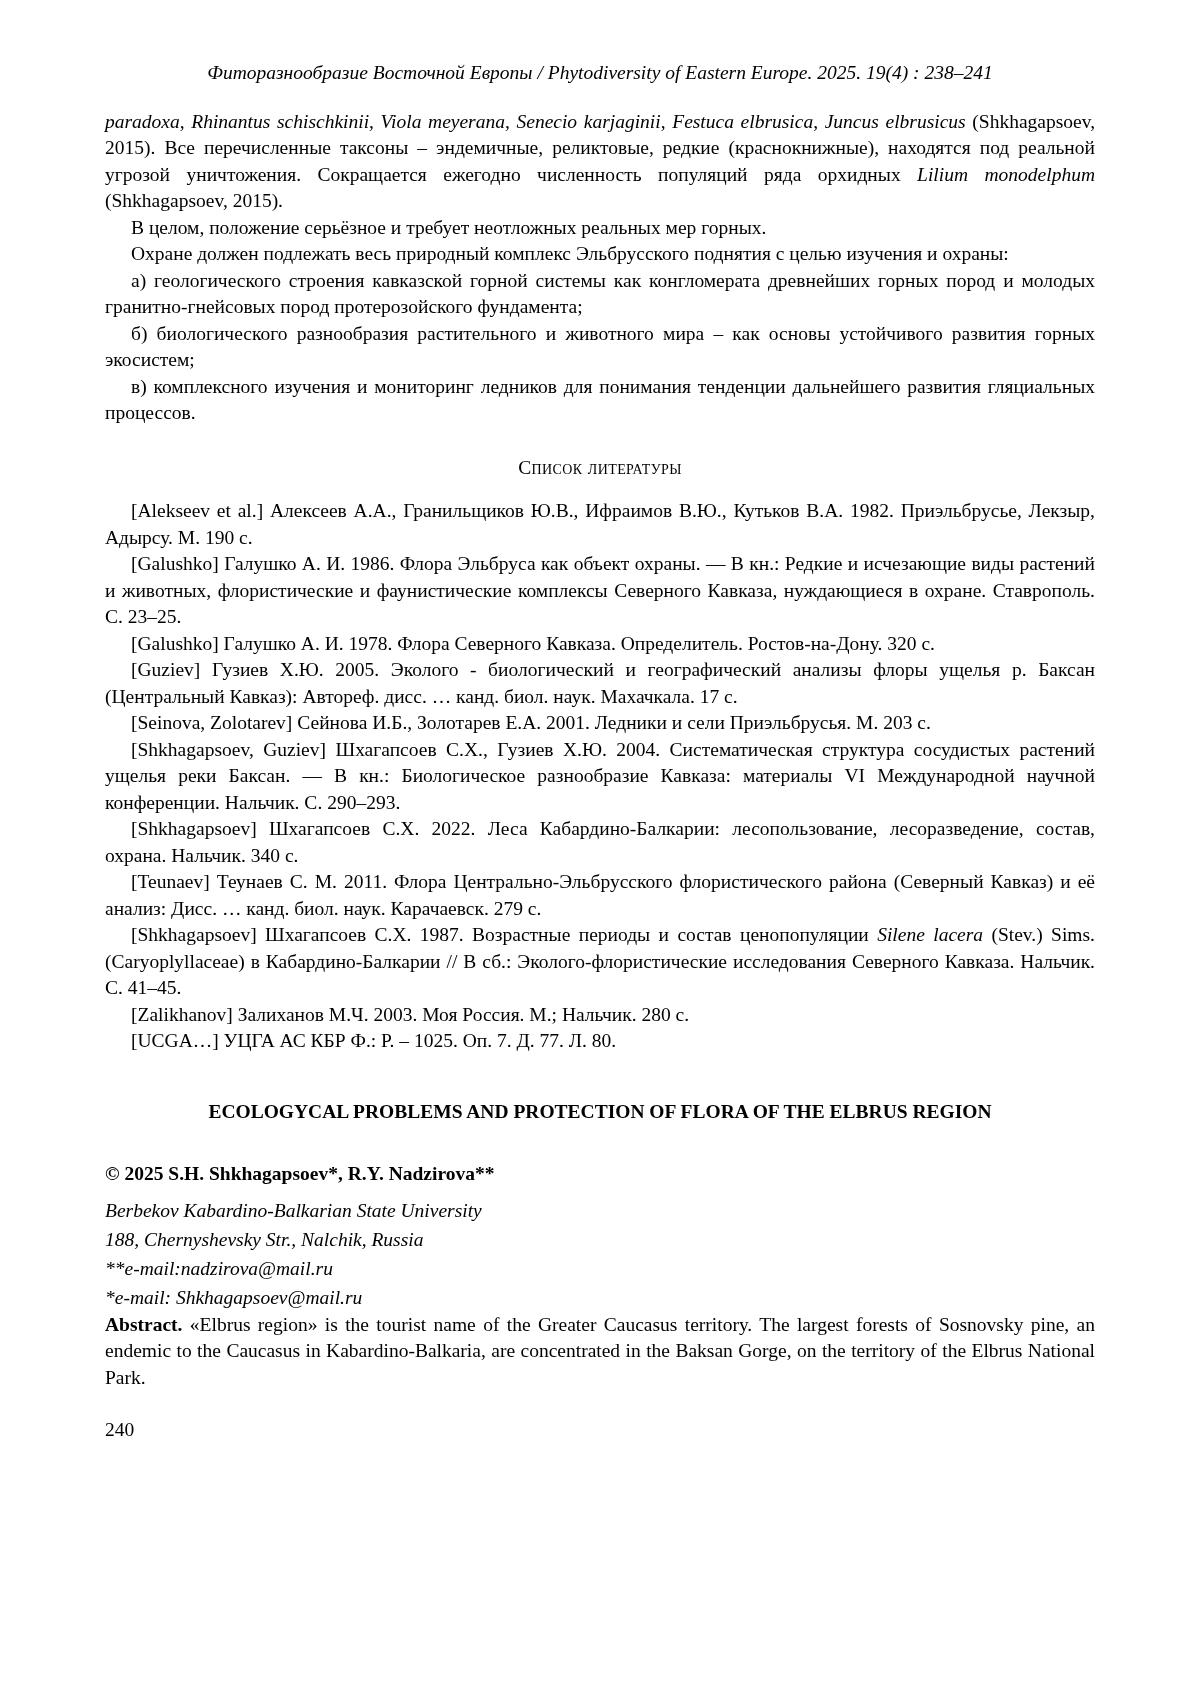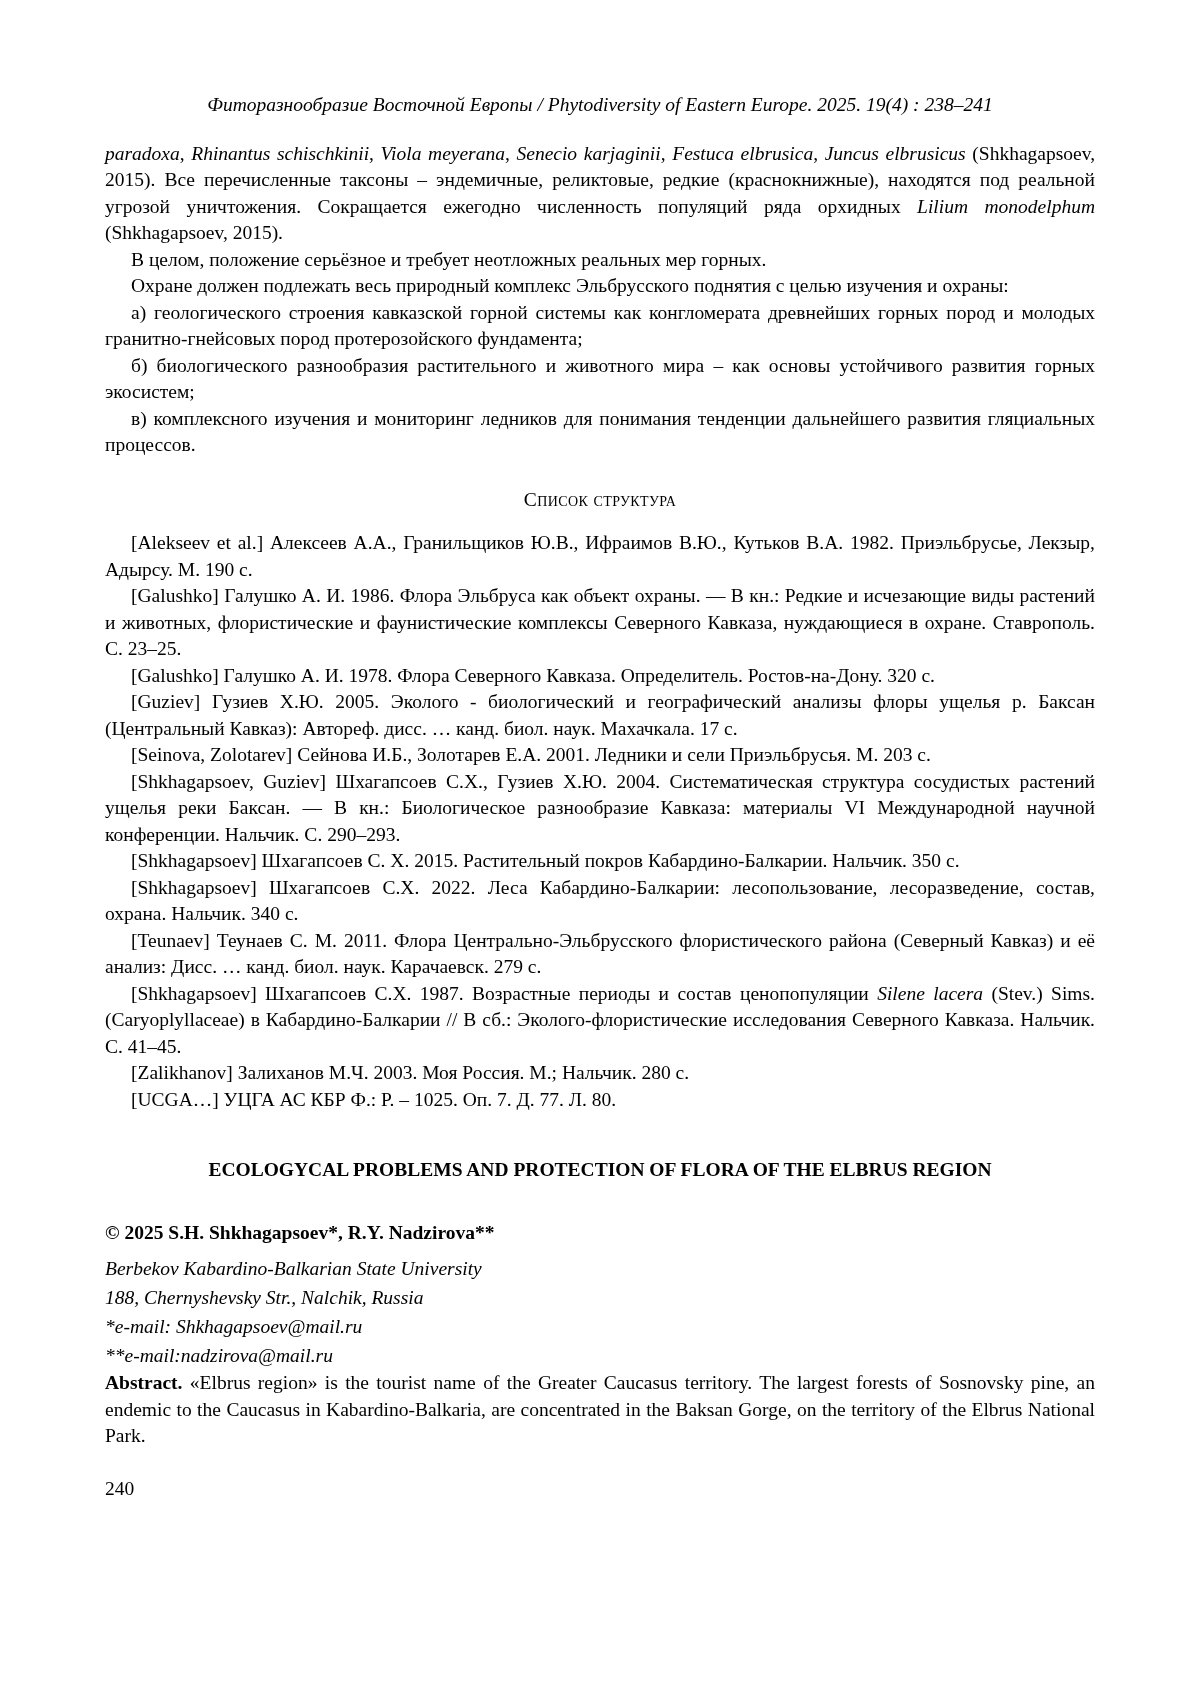--- a/index.html
+++ b/index.html
@@ -1,18 +1,18 @@
 <!DOCTYPE html>
 <html><head>
 <meta charset="utf-8">
 <style>
   html,body{margin:0;padding:0;background:#ffffff;}
   .page{
     width:1200px;height:1697px;box-sizing:border-box;
-    padding:92px 105px 0 105px;background:#ffffff;
+    padding:60px 105px 0 105px;background:#ffffff;
     font-family:"Liberation Serif","DejaVu Serif",serif;
     font-size:19.5px;line-height:26.5px;color:#000;overflow:hidden;
   }
   .running-head{text-align:center;font-style:italic;margin-bottom:22px;white-space:nowrap;}
   p.body-para{margin:0;text-align:justify;}
   .noindent{text-indent:0;}
   .indent{text-indent:26px;}
   .it{font-style:italic;}
   .bd{font-weight:bold;}
   .refs-heading{text-align:center;font-variant:small-caps;letter-spacing:0.4px;margin:28px 0 17px 0;}
@@ -31,45 +31,44 @@
 
   <div>
       <p class="body-para noindent"><span class="it">paradoxa</span><span>, </span><span class="it">Rhinantus schischkinii</span><span>, </span><span class="it">Viola meyerana</span><span>, </span><span class="it">Senecio karjaginii</span><span>, </span><span class="it">Festuca elbrusica</span><span>, </span><span class="it">Juncus elbrusicus</span><span> (Shkhagapsoev, 2015). Все перечисленные таксоны – эндемичные, реликтовые, редкие (краснокнижные), находятся под реальной угрозой уничтожения. Сокращается ежегодно численность популяций ряда орхидных </span><span class="it">Lilium monodelphum</span><span> (Shkhagapsoev, 2015).</span></p>
       <p class="body-para indent"><span>В целом, положение серьёзное и требует неотложных реальных мер горных.</span></p>
       <p class="body-para indent"><span>Охране должен подлежать весь природный комплекс Эльбрусского поднятия с целью изучения и охраны:</span></p>
       <p class="body-para indent"><span>а) геологического строения кавказской горной системы как конгломерата древнейших горных пород и молодых гранитно-гнейсовых пород протерозойского фундамента;</span></p>
       <p class="body-para indent"><span>б) биологического разнообразия растительного и животного мира – как основы устойчивого развития горных экосистем;</span></p>
       <p class="body-para indent"><span>в) комплексного изучения и мониторинг ледников для понимания тенденции дальнейшего развития гляциальных процессов.</span></p>
     </div>
 
-  <div class="refs-heading">Список структура</div>
+  <div class="refs-heading">Список литературы</div>
 
   <div>
       <p class="body-para indent"><span>[Alekseev et al.] Алексеев А.А., Гранильщиков Ю.В., Ифраимов В.Ю., Кутьков В.А. 1982. Приэльбрусье, Лекзыр, Адырсу. М. 190 с.</span></p>
       <p class="body-para indent"><span>[Galushko] Галушко А. И. 1986. Флора Эльбруса как объект охраны. — В кн.: Редкие и исчезающие виды растений и животных, флористические и фаунистические комплексы Северного Кавказа, нуждающиеся в охране. Ставрополь. С. 23–25.</span></p>
       <p class="body-para indent"><span>[Galushko] Галушко А. И. 1978. Флора Северного Кавказа. Определитель. Ростов-на-Дону. 320 с.</span></p>
       <p class="body-para indent"><span>[Guziev] Гузиев Х.Ю. 2005. Эколого - биологический и географический анализы флоры ущелья р. Баксан (Центральный Кавказ): Автореф. дисс. … канд. биол. наук. Махачкала. 17 с.</span></p>
       <p class="body-para indent"><span>[Seinova, Zolotarev] Сейнова И.Б., Золотарев Е.А. 2001. Ледники и сели Приэльбрусья. М. 203 с.</span></p>
       <p class="body-para indent"><span>[Shkhagapsoev, Guziev] Шхагапсоев С.Х., Гузиев Х.Ю. 2004. Систематическая структура сосудистых растений ущелья реки Баксан. — В кн.: Биологическое разнообразие Кавказа: материалы VI Международной научной конференции. Нальчик. С. 290–293.</span></p>
-      <p class="body-para indent"><span>[Shkhagapsoev] Шхагапсоев С. Х. 2015. Растительный покров Кабардино-Балкарии. Нальчик. 350 с.</span></p>
       <p class="body-para indent"><span>[Shkhagapsoev] Шхагапсоев С.Х. 2022. Леса Кабардино-Балкарии: лесопользование, лесоразведение, состав, охрана. Нальчик. 340 с.</span></p>
       <p class="body-para indent"><span>[Teunaev] Теунаев С. М. 2011. Флора Центрально-Эльбрусского флористического района (Северный Кавказ) и её анализ: Дисс. … канд. биол. наук. Карачаевск. 279 с.</span></p>
       <p class="body-para indent"><span>[Shkhagapsoev] Шхагапсоев С.Х. 1987. Возрастные периоды и состав ценопопуляции </span><span class="it">Silene lacera</span><span> (Stev.) Sims. (Caryoplyllaceae) в Кабардино-Балкарии // В сб.: Эколого-флористические исследования Северного Кавказа. Нальчик. С. 41–45.</span></p>
       <p class="body-para indent"><span>[Zalikhanov] Залиханов М.Ч. 2003. Моя Россия. М.; Нальчик. 280 с.</span></p>
       <p class="body-para indent"><span>[UCGA…] УЦГА АС КБР Ф.: Р. – 1025. Оп. 7. Д. 77. Л. 80.</span></p>
     </div>
 
   <div class="eng-title">ECOLOGYCAL PROBLEMS AND PROTECTION OF FLORA OF THE ELBRUS REGION</div>
 
   <div class="eng-authors">© 2025 S.H. Shkhagapsoev*, R.Y. Nadzirova**</div>
 
   <div class="affiliation">
     <div>Berbekov Kabardino-Balkarian State University</div>
     <div>188, Chernyshevsky Str., Nalchik, Russia</div>
+    <div>**e-mail:nadzirova@mail.ru</div>
     <div>*e-mail: Shkhagapsoev@mail.ru</div>
-    <div>**e-mail:nadzirova@mail.ru</div>
   </div>
 
   <p class="body-para abstract"><span class="bd">Abstract.</span><span> «Elbrus region» is the tourist name of the Greater Caucasus territory. The largest forests of Sosnovsky pine, an endemic to the Caucasus in Kabardino-Balkaria, are concentrated in the Baksan Gorge, on the territory of the Elbrus National Park.</span></p>
 
   <div class="page-number">240</div>
 
 </div>
 
 </body></html>

